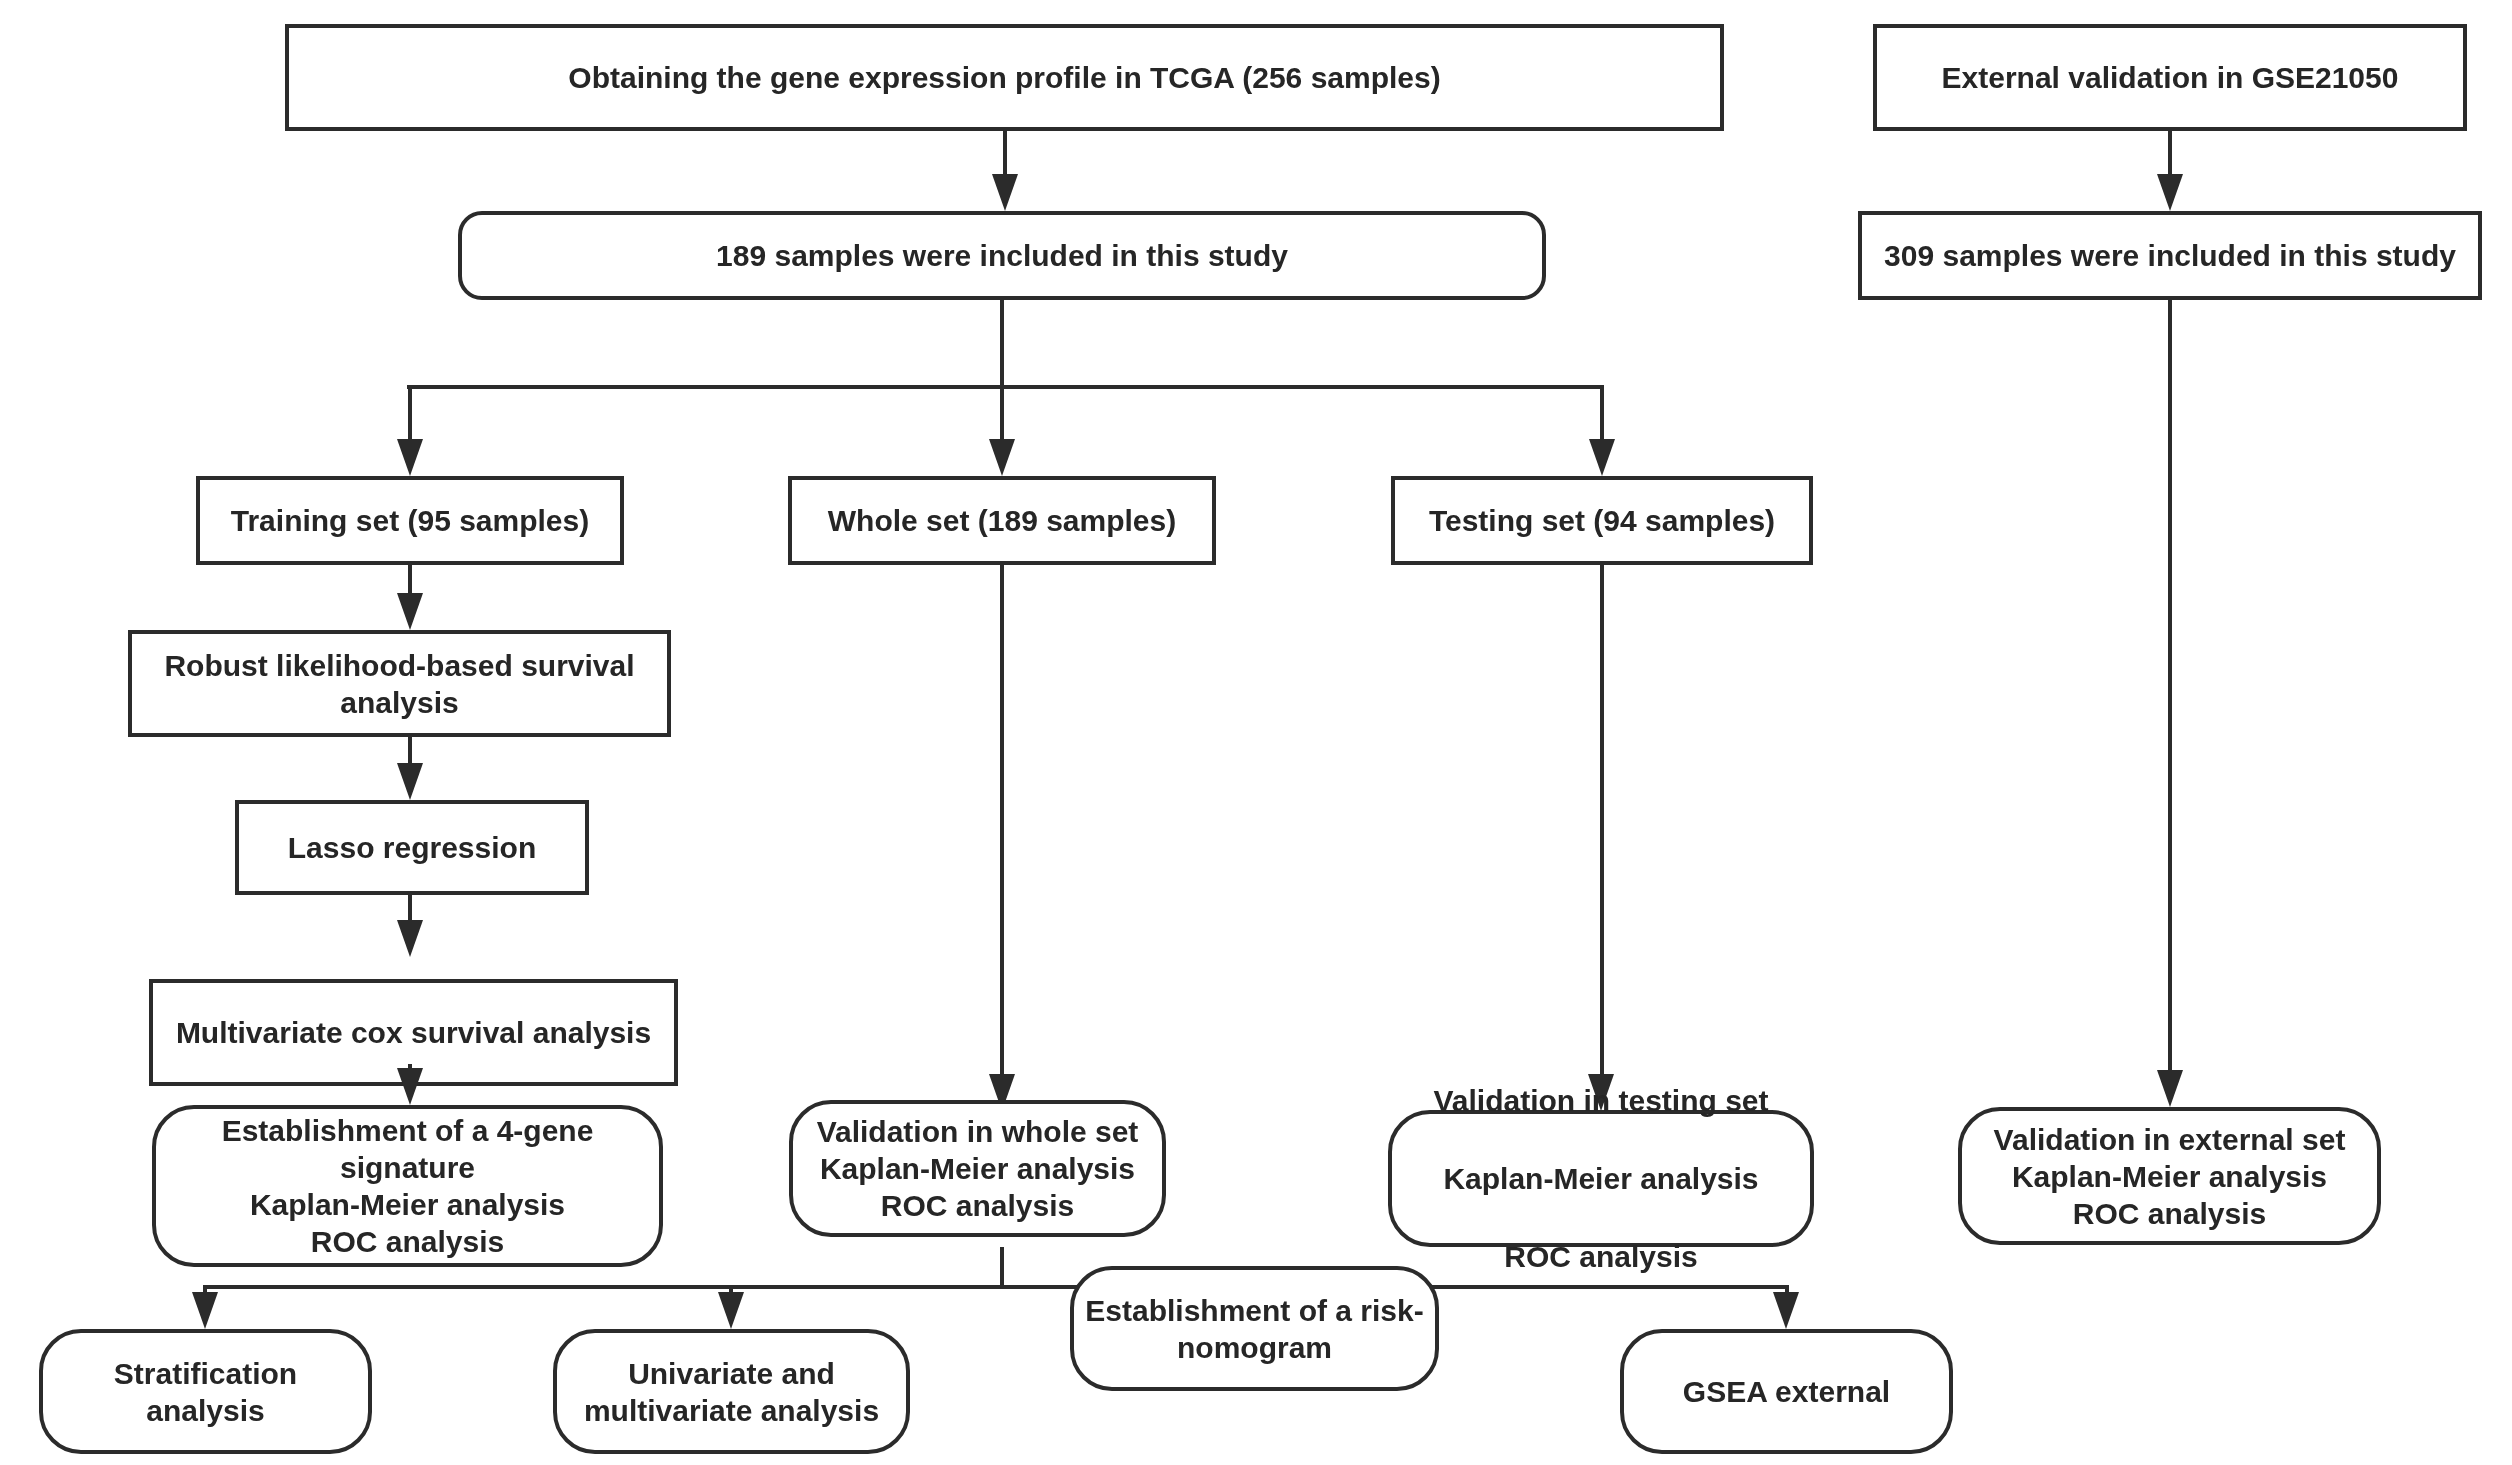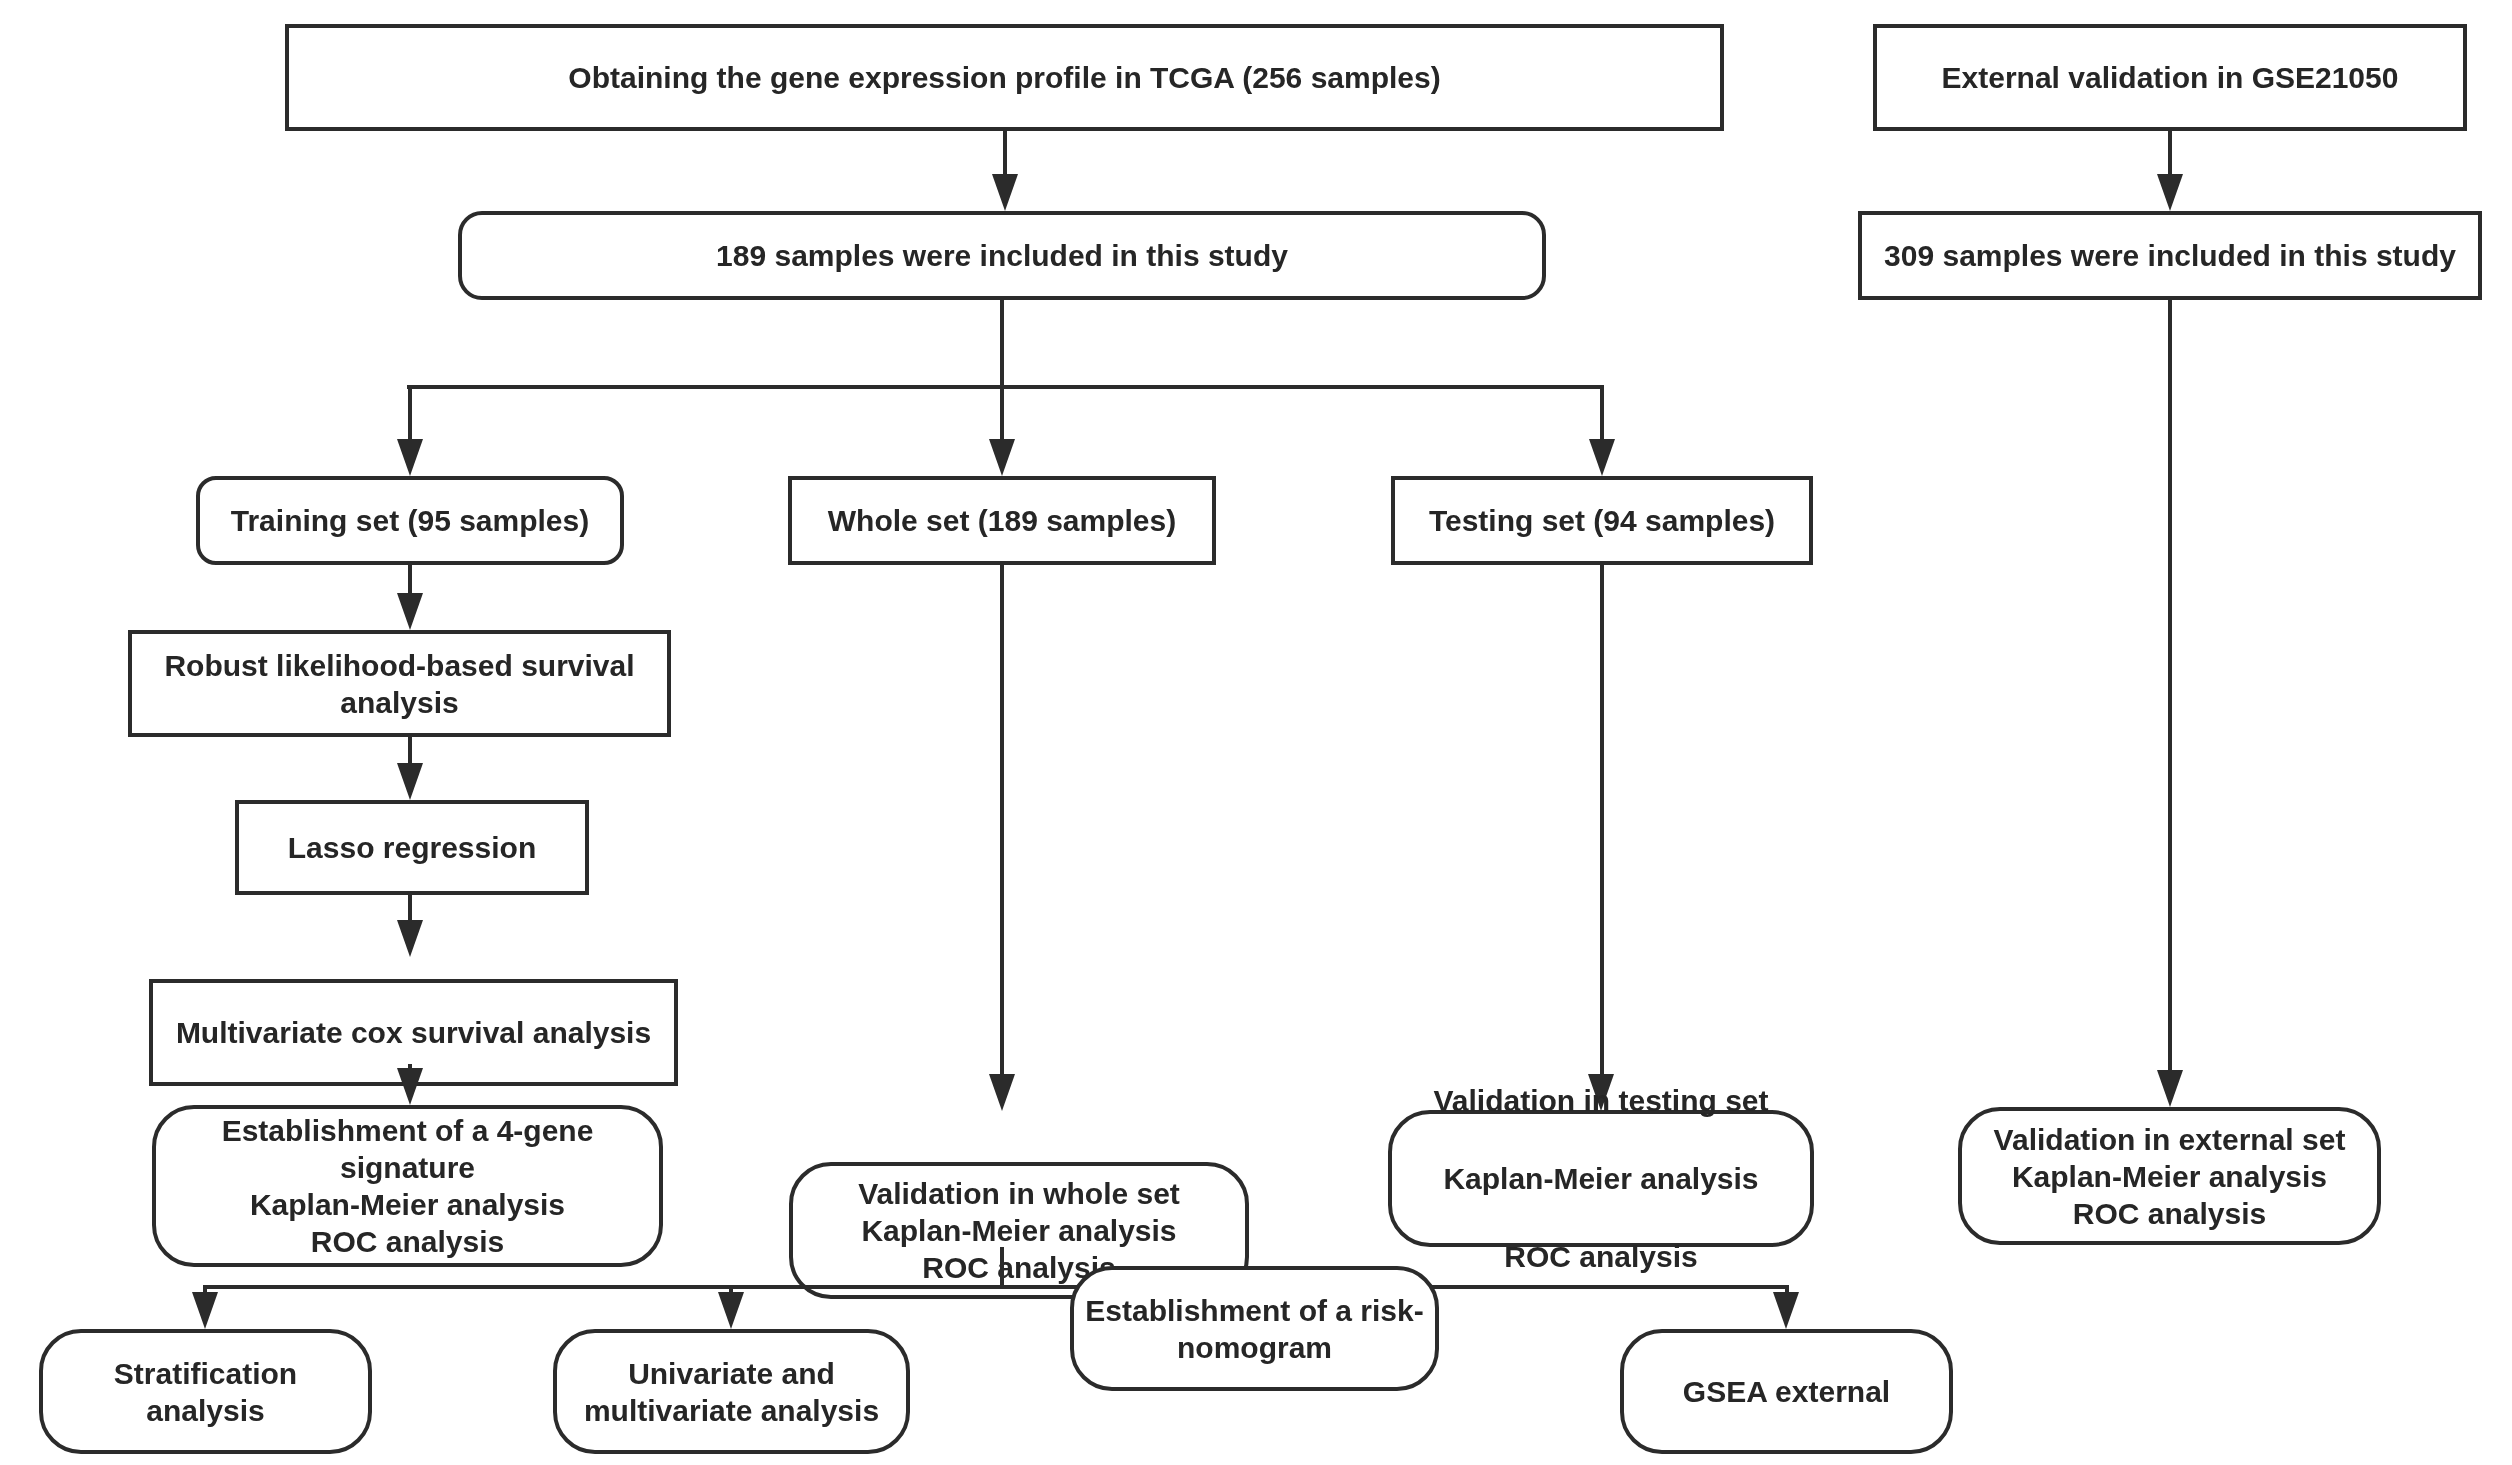--- a/index.html
+++ b/index.html
@@ -63,21 +63,21 @@
 
   <div class="vl" style="left:1000px;top:300px;height:89px;"></div>
   <div class="hl" style="left:407px;top:385px;width:1197px;"></div>
   <div class="vl" style="left:408px;top:385px;height:54px;"></div>
   <div class="head" style="left:397px;top:439px;"></div>
   <div class="vl" style="left:1000px;top:389px;height:50px;"></div>
   <div class="head" style="left:989px;top:439px;"></div>
   <div class="vl" style="left:1600px;top:385px;height:54px;"></div>
   <div class="head" style="left:1589px;top:439px;"></div>
 
-  <div class="box one" style="left:196px;top:476px;width:428px;height:89px;border-radius:20px;">Training set (95 samples)</div>
+  <div class="box one" style="left:196px;top:476px;width:428px;height:89px;">Training set (95 samples)</div>
   <div class="box one" style="left:788px;top:476px;width:428px;height:89px;">Whole set (189 samples)</div>
   <div class="box one" style="left:1391px;top:476px;width:422px;height:89px;">Testing set (94 samples)</div>
 
   <div class="vl" style="left:408px;top:565px;height:28.5px;"></div>
   <div class="head" style="left:397px;top:593px;"></div>
   <div class="box" style="left:128px;top:630px;width:543px;height:107px;">Robust likelihood-based survival analysis</div>
 
   <div class="vl" style="left:408px;top:737px;height:25.6px;"></div>
   <div class="head" style="left:397px;top:763px;"></div>
   <div class="box one" style="left:235px;top:800px;width:354px;height:95px;">Lasso regression</div>
@@ -94,21 +94,21 @@
   <div class="vl" style="left:1600px;top:565px;height:509px;"></div>
   <div class="head" style="left:1588px;top:1074px;"></div>
   <div class="vl" style="left:2168px;top:300px;height:770px;"></div>
   <div class="head" style="left:2157px;top:1070px;"></div>
 
   <div class="rbox" style="left:152px;top:1105px;width:511px;height:162px;">
     <div>Establishment of a 4-gene signature</div>
     <div>Kaplan-Meier analysis</div>
     <div>ROC analysis</div>
   </div>
-  <div class="rbox" style="left:789px;top:1162px;width:460px;height:137px;">
+  <div class="rbox" style="left:789px;top:1100px;width:377px;height:137px;">
     <div class="one">Validation in whole set</div>
     <div class="one">Kaplan-Meier analysis</div>
     <div class="one">ROC analysis</div>
   </div>
   <div class="rbox" style="left:1388px;top:1110px;width:426px;height:137px;gap:41px;">
     <div class="one">Validation in testing set</div>
     <div class="one">Kaplan-Meier analysis</div>
     <div class="one">ROC analysis</div>
   </div>
   <div class="rbox" style="left:1958px;top:1107px;width:423px;height:138px;">

